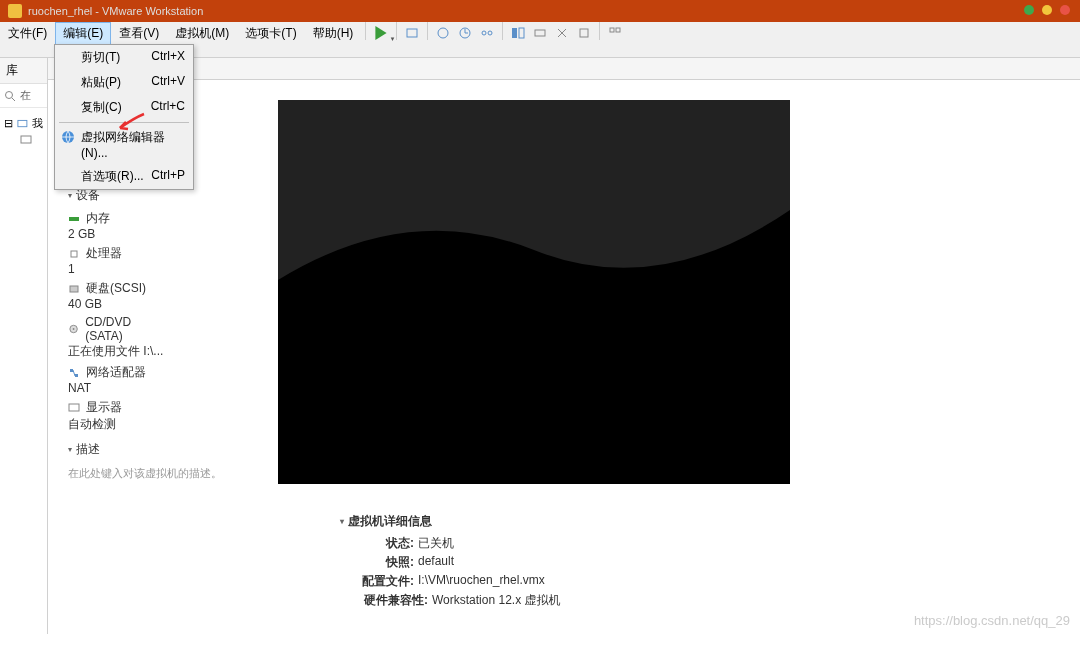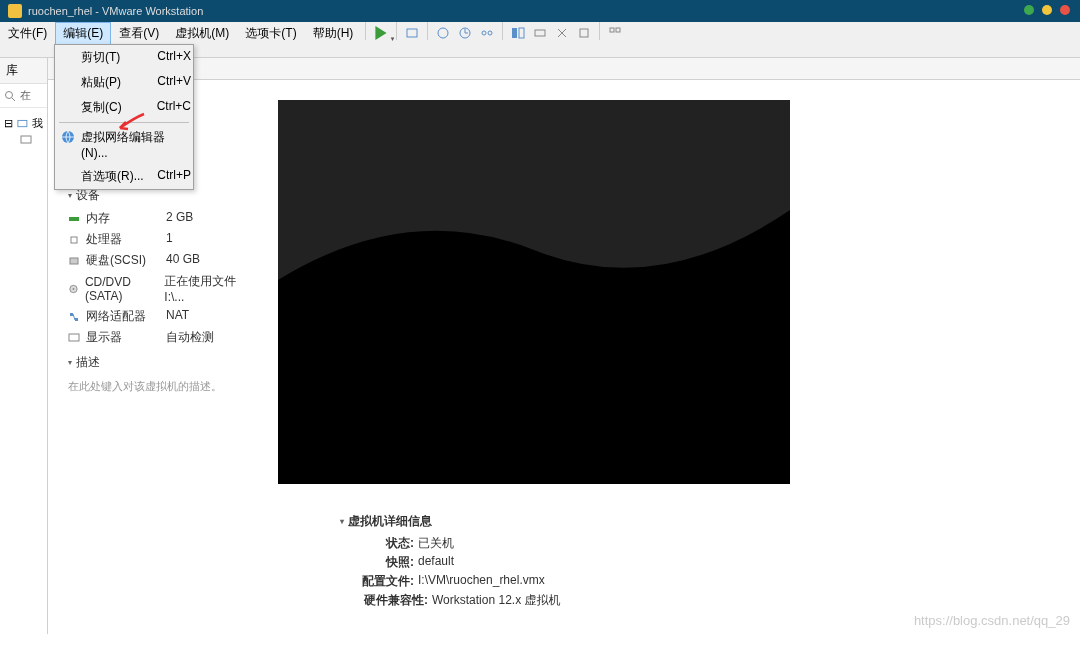--- a/index.html
+++ b/index.html
@@ -1,18 +1,18 @@
 <!DOCTYPE html>
 <html><head>
 <meta charset="utf-8">
 <style>
 * { margin: 0; padding: 0; box-sizing: border-box; font-family: "Microsoft YaHei", "Segoe UI", sans-serif; }
 body { background: #fff; width: 1080px; height: 646px; overflow: hidden; position: relative; }
 
-.titlebar { height: 22px; background: #0c4a6e; display: flex; align-items: center; padding: 0 8px; color: #ddd; font-size: 11px; }
+.titlebar { height: 22px; background: #c2410c; display: flex; align-items: center; padding: 0 8px; color: #ddd; font-size: 11px; }
 .titlebar-icon { width: 14px; height: 14px; margin-right: 6px; background: #f0c040; border-radius: 2px; }
 .window-dots { position: absolute; right: 10px; top: 5px; display: flex; gap: 8px; }
 .window-dot { width: 10px; height: 10px; border-radius: 50%; }
 .dot-min { background: #3ea84e; }
 .dot-max { background: #f2c63c; }
 .dot-close { background: #e85346; }
 
 .menubar { height: 36px; background: #f0f0f0; border-bottom: 1px solid #d0d0d0; display: flex; font-size: 12px; }
 .menu-item { padding: 3px 8px; cursor: pointer; }
 .menu-item.active { background: #cde8ff; border: 1px solid #7eb4ea; padding: 2px 7px; }
@@ -25,21 +25,21 @@
 .main-area { display: flex; height: calc(100% - 70px); }
 .left-pane { width: 48px; border-right: 1px solid #d0d0d0; background: #fff; position: relative; }
 .pane-header { font-size: 12px; padding: 4px 6px; border-bottom: 1px solid #e0e0e0; background: #f5f5f5; }
 .search-row { display: flex; align-items: center; padding: 4px; border-bottom: 1px solid #e8e8e8; font-size: 11px; color: #666; }
 .search-row svg { width: 12px; height: 12px; margin-right: 4px; }
 .tree { padding: 6px 4px; font-size: 11px; }
 .tree-item { display: flex; align-items: center; gap: 4px; padding: 2px 0; white-space: nowrap; }
 .tree-icon { width: 12px; height: 10px; }
 
 .dropdown { position: absolute; left: 54px; top: 44px; width: 140px; background: #f0f0f0; border: 1px solid #a0a0a0; box-shadow: 2px 2px 5px rgba(0,0,0,0.2); font-size: 12px; z-index: 100; }
-.dd-item { display: flex; justify-content: space-between; padding: 4px 2px 4px 26px; position: relative; }
+.dd-item { display: flex; justify-content: space-between; padding: 4px 8px 4px 26px; position: relative; }
 .dd-sep { height: 1px; background: #c0c0c0; margin: 2px 4px; }
 .dd-icon { position: absolute; left: 6px; top: 5px; width: 14px; height: 14px; }
 
 .arrow-annotation { position: absolute; left: 116px; top: 112px; z-index: 200; color: #e83030; }
 .arrow-annotation svg { width: 30px; height: 22px; }
 
 .right-pane { flex: 1; display: flex; flex-direction: column; background: #fff; }
 .tab-strip { height: 22px; background: #f5f5f5; border-bottom: 1px solid #d0d0d0; display: flex; align-items: flex-end; padding-left: 6px; }
 .vm-tab { background: #fff; border: 1px solid #d0d0d0; border-bottom: none; padding: 3px 8px; font-size: 11px; display: flex; align-items: center; gap: 6px; }
 .tab-close { color: #888; font-size: 10px; }
@@ -48,21 +48,21 @@
 .vm-left { width: 190px; }
 .vm-title { color: #1a7bc9; font-size: 18px; font-weight: 300; margin-bottom: 10px; }
 .vm-actions { font-size: 12px; color: #1a7bc9; margin-bottom: 14px; }
 .vm-action { display: flex; align-items: center; gap: 6px; padding: 2px 0; }
 .vm-action svg { width: 12px; height: 12px; }
 
 .section-head { font-size: 12px; color: #333; padding: 6px 0 4px; display: flex; align-items: center; gap: 4px; }
 .section-head::before { content: "▾"; font-size: 8px; color: #666; }
 
 .device-table { font-size: 12px; }
-.device-row { display: flex; padding: 2px 0; }
+.device-row { display: flex; padding: 2px 0; flex-direction: column; }
 .dev-label { display: flex; align-items: center; gap: 6px; width: 98px; color: #333; }
 .dev-label svg { width: 12px; height: 12px; }
 .dev-value { color: #333; }
 
 .desc-placeholder { font-size: 11px; color: #999; padding: 4px 0; }
 
 .vm-preview { width: 512px; height: 384px; background: #000; margin-top: 6px; position: relative; overflow: hidden; }
 .vm-preview-curve { position: absolute; top: 0; left: 0; width: 100%; height: 50%; }
 
 .vm-details { position: absolute; left: 340px; bottom: 36px; font-size: 12px; }

